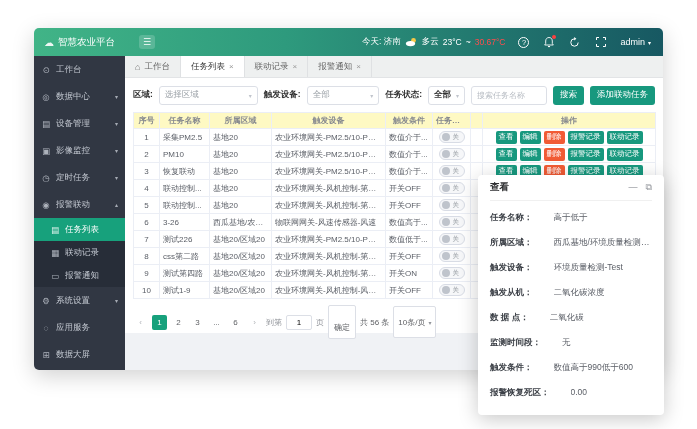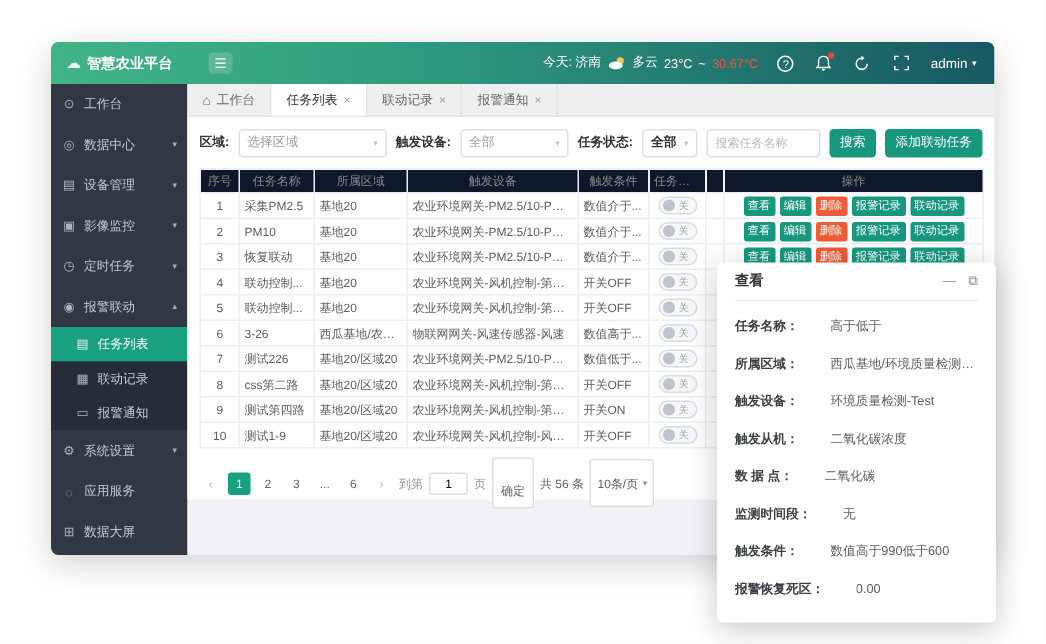--- a/index.html
+++ b/index.html
@@ -6,21 +6,21 @@
   html,body { width:697px; height:429px; background:#fff; overflow:hidden;
     font-family:"Liberation Sans","DejaVu Sans",sans-serif; }
   .app { position:absolute; left:34px; top:28px; width:629px; height:342px;
     border-radius:5px; overflow:hidden; box-shadow:0 6px 22px rgba(0,0,0,.18); background:#f0f2f5; }
 
   
   .hdr { height:28px; display:flex; align-items:center;
     background:linear-gradient(90deg,#41b487 0%,#2e9a7d 40%,#175862 100%); color:#fff; }
   .brand { width:91px; display:flex; align-items:center; gap:4px; padding-left:10px; flex:none; }
   .brand .cicon { font-size:10px; opacity:.9; }
-  .brand .bname { font-size:9.5px; font-weight:bold; white-space:nowrap;text-align:right; }
+  .brand .bname { font-size:9.5px; font-weight:normal; white-space:nowrap;text-align:right; }
   .burger { margin-left:14px; width:16px; height:14px; background:rgba(255,255,255,.18);
     border-radius:3px; font-size:9px; line-height:14px; text-align:center; cursor:pointer; }
   .hdr-right { margin-left:auto; display:flex; align-items:center; gap:13px; padding-right:12px; }
   .weather { display:flex; align-items:center; gap:4px; font-size:8.5px; white-space:nowrap; }
   .temp-high { color:#ff4d4d; }
   .hicon { width:13px; height:13px; display:inline-flex; align-items:center; justify-content:center;
     font-size:9px; cursor:pointer; position:relative; }
   .qmark { border:1px solid #fff; border-radius:50%; width:11px; height:11px; font-size:7.5px; }
   .red-dot { position:absolute; top:-1px; right:-1px; width:4px; height:4px; border-radius:50%; background:#ff4040; }
   .user { font-size:9px; display:flex; align-items:center; gap:3px; cursor:pointer; }
@@ -57,21 +57,21 @@
   .sinput { width:76px; height:19px; border:1px solid #dcdfe6; border-radius:3px; padding:0 5px; font-size:8px; color:#333; }
   .sinput::placeholder { color:#b6bbc2; }
   .btn { border:none; border-radius:3px; background:#17987e; color:#fff; font-size:8.5px;
     height:19px; padding:0 7px; cursor:pointer; white-space:nowrap;
     font-family:"Liberation Sans","DejaVu Sans",sans-serif; }
 
   
   table { border-collapse:collapse; table-layout:fixed; width:522px; font-size:8px; color:#5a5e66; }
   th,td { border:1px solid #ebeef5; height:17px; padding:0 3px; overflow:hidden;
     white-space:nowrap; text-overflow:ellipsis; text-align:center; }
-  th { color:#86898f; font-weight:normal; background:#0f172a; height:16px; }
+  th { color:#86898f; font-weight:bold; background:#fef9c3; height:16px; }
   td.l { text-align:left; }
   .c-no{width:26px} .c-name{width:50px} .c-reg{width:62px} .c-dev{width:114px}
   .c-cond{width:47px} .c-st{width:38px} .c-gap{width:12px} .c-op{width:173px}
   .toggle { display:inline-flex; align-items:center; width:26px; height:12px; border:1px solid #d8dce5;
     border-radius:7px; background:#f6f7f9; padding:0 2px; cursor:pointer; vertical-align:middle; }
   .toggle .dot { width:8px; height:8px; border-radius:50%; background:#bfc4cc; flex:none; }
   .toggle .tlab { font-size:6.5px; color:#9aa0a6; margin-left:3px; }
   .ops { display:flex; gap:3px; justify-content:center; }
   .abtn { border:none; border-radius:2px; color:#fff; background:#17987e; font-size:7.5px;
     height:13px; padding:0 3px; cursor:pointer; white-space:nowrap;

